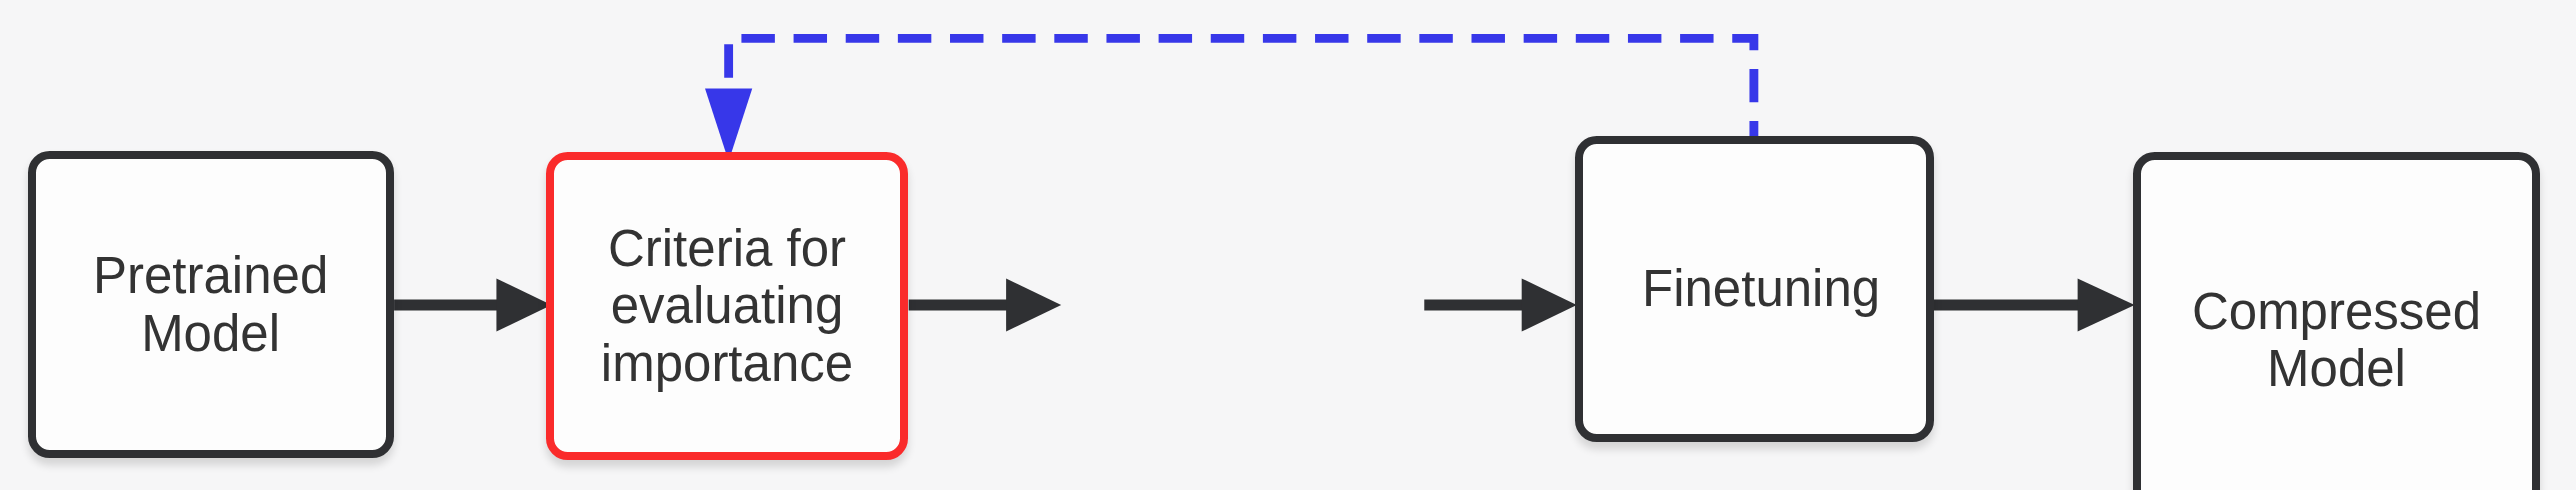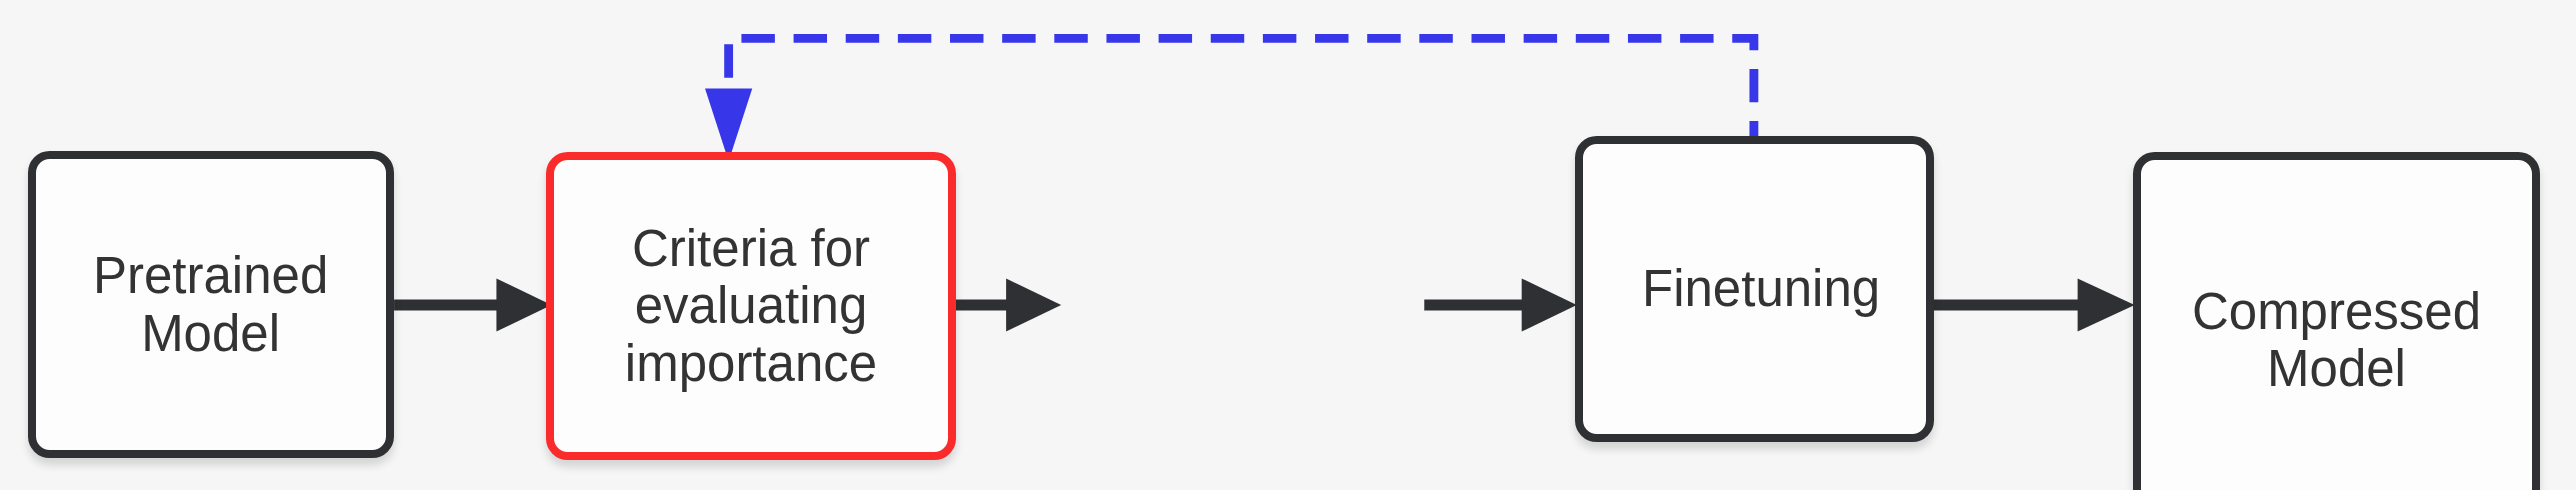--- a/index.html
+++ b/index.html
@@ -71,21 +71,21 @@
     <g>
       <path class="blue-edge" d="M 1782 157 L 1782 39 L 740 39 L 740 92"></path>
       <polygon class="blue-head" points="716,90 764,90 740,164"></polygon>
     </g>
   </svg>
 
   <div class="node" style="left:27.6px;top:151px;width:366px;height:307px;">
     <span class="label">Pretrained Model</span>
   </div>
 
-  <div class="node highlight" style="left:546px;top:152px;width:410px;height:308px;">
+  <div class="node highlight" style="left:546px;top:152px;width:362px;height:308px;">
     <span class="label">Criteria for evaluating importance</span>
   </div>
 
 
   <div class="node" style="left:1575px;top:136px;width:359px;height:306px;padding-left:27px;">
     <span class="label">Finetuning</span>
   </div>
 
   <div class="node" style="left:2133px;top:152px;width:407px;height:376px;">
     <span class="label">Compressed Model</span>

